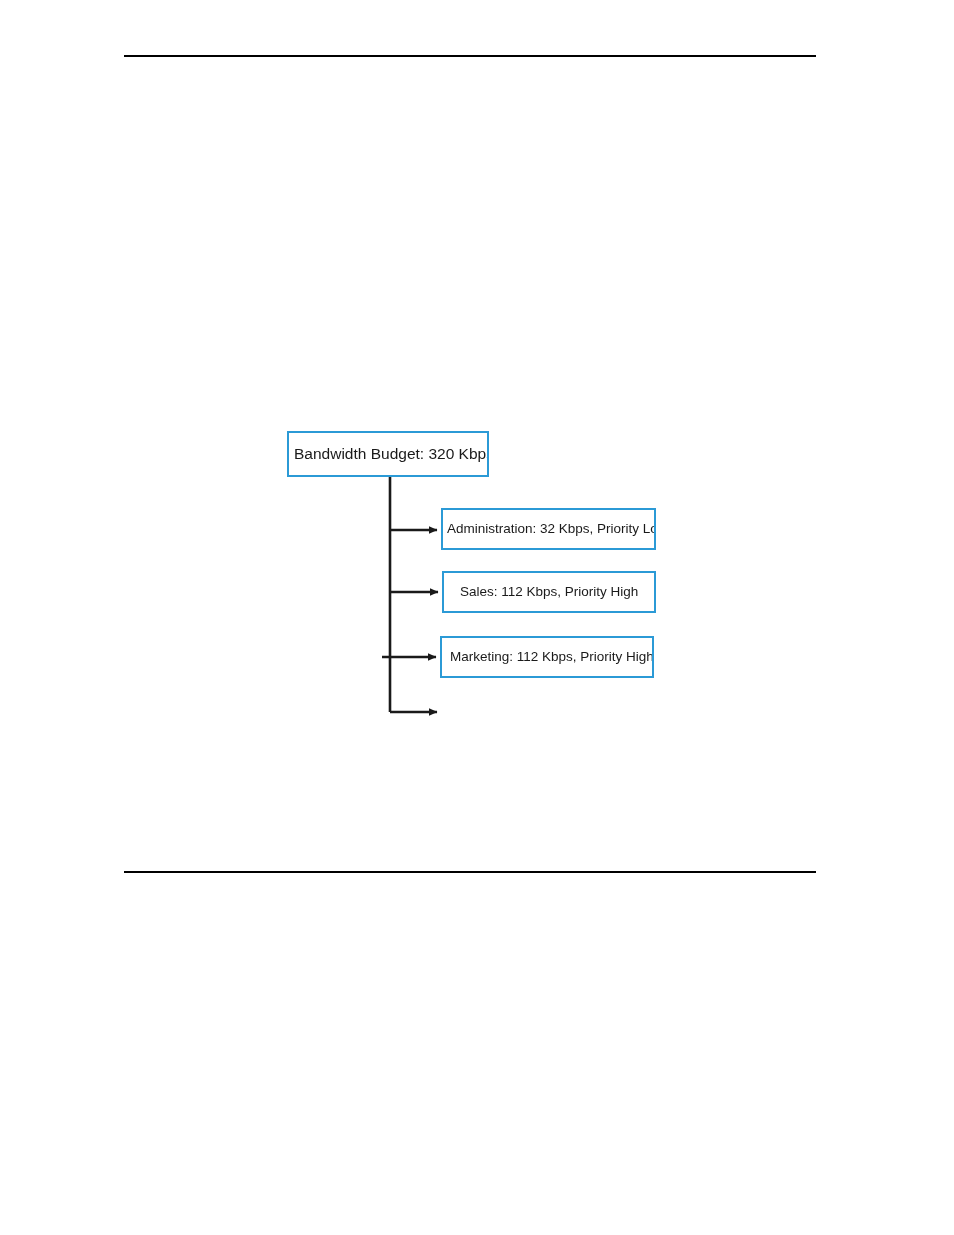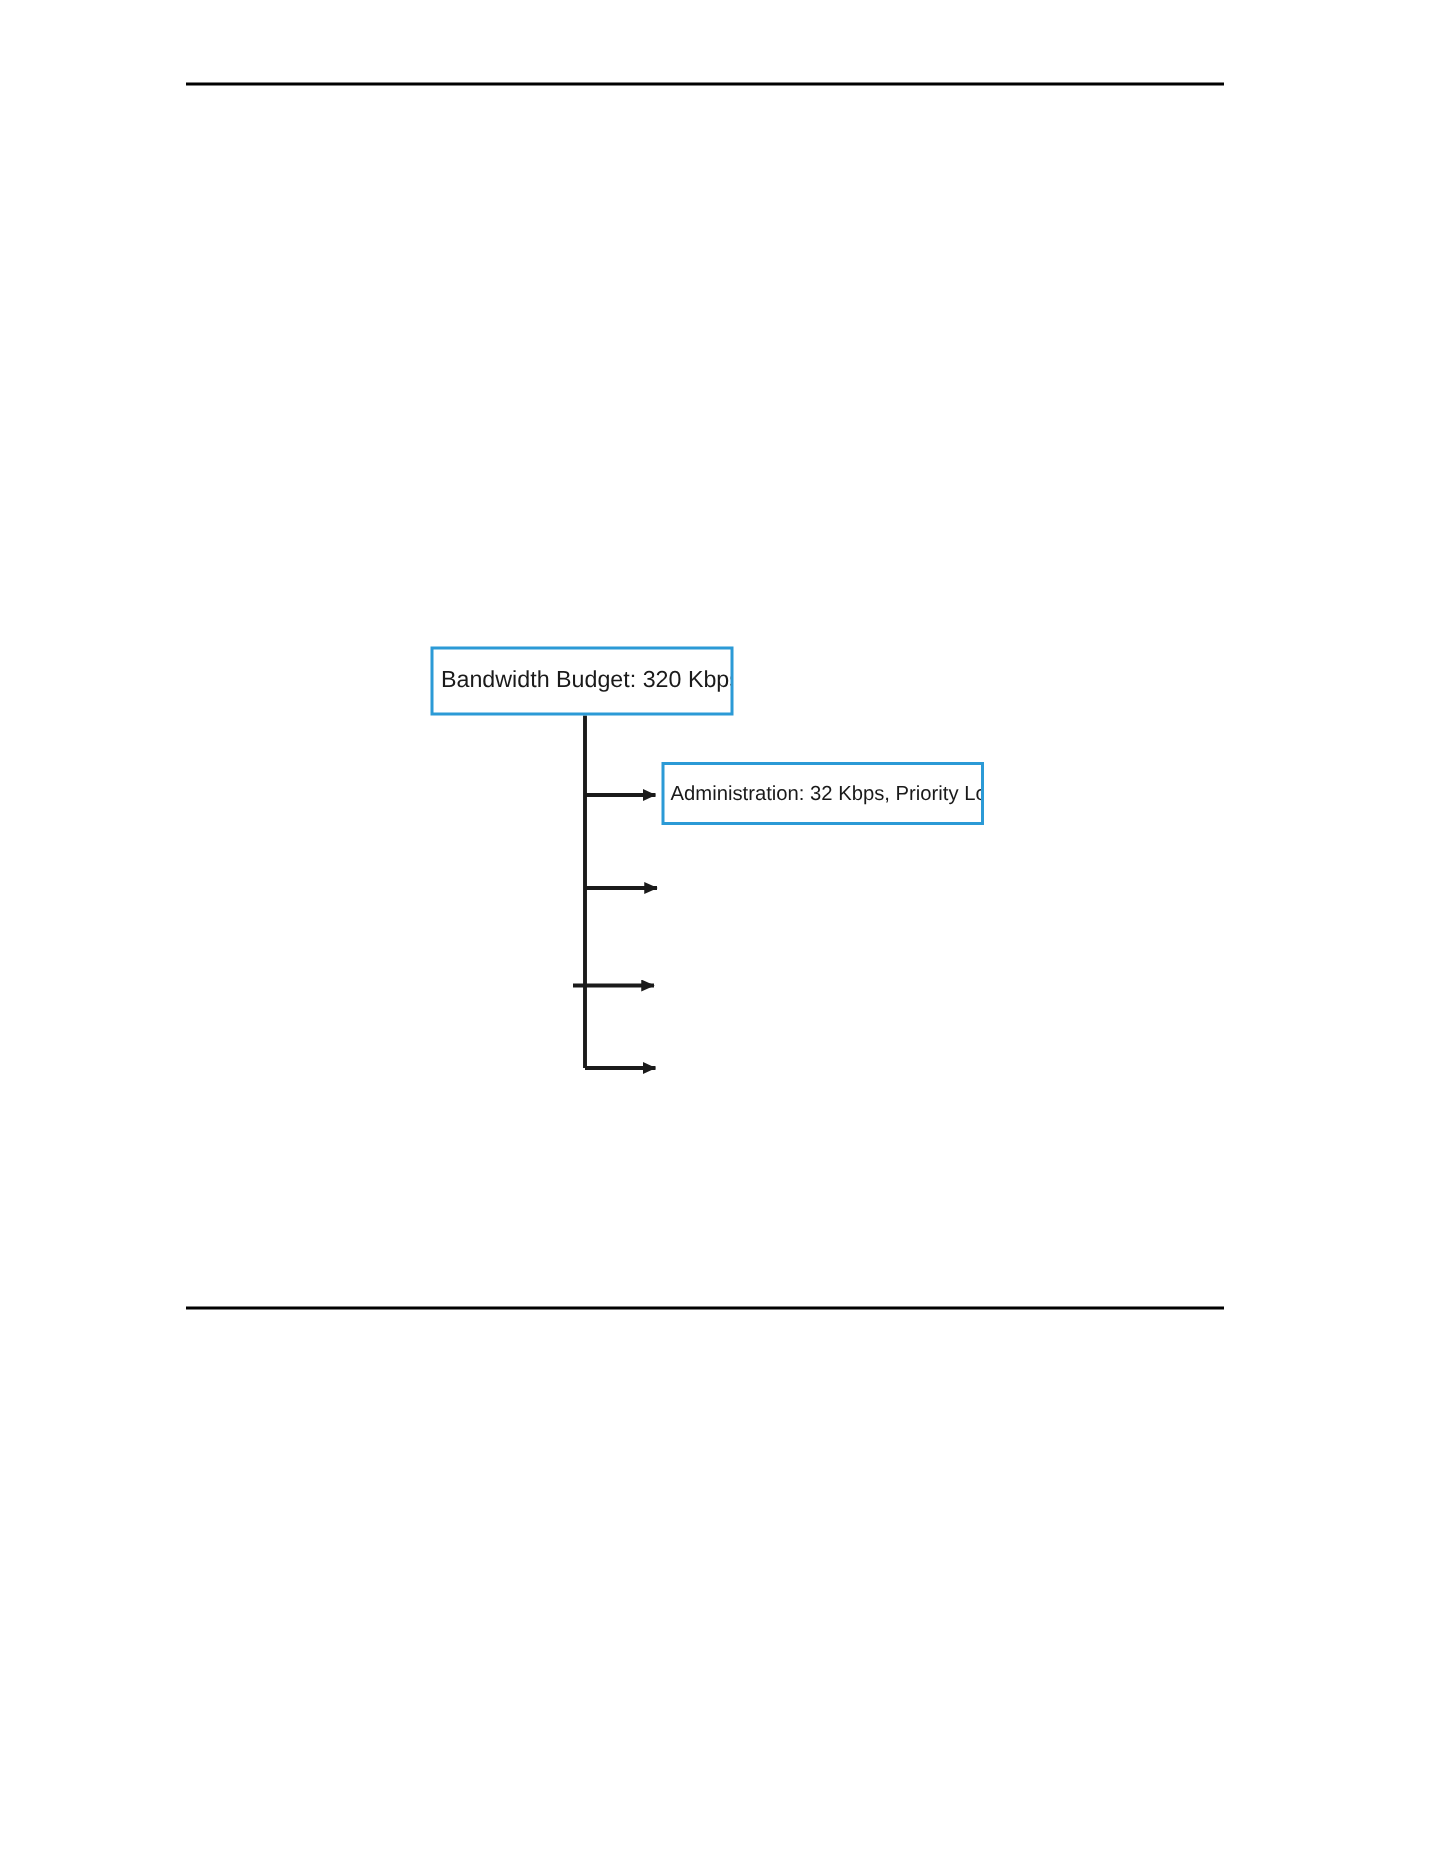--- a/index.html
+++ b/index.html
@@ -129,17 +129,23 @@
     </svg>
 
     <div class="node node-root">
       <span class="node-label">Bandwidth Budget: 320 Kbps</span>
     </div>
 
     <div class="node node-child node-admin">
       <span class="node-label">Administration: 32 Kbps, Priority Low</span>
     </div>
 
+    <div class="node node-child node-sales">
+      <span class="node-label">Sales: 112 Kbps, Priority High</span>
+    </div>
 
+    <div class="node node-child node-marketing">
+      <span class="node-label">Marketing: 112 Kbps, Priority High</span>
+    </div>
 
 
   </div>
 </div>
 
 </body></html>

